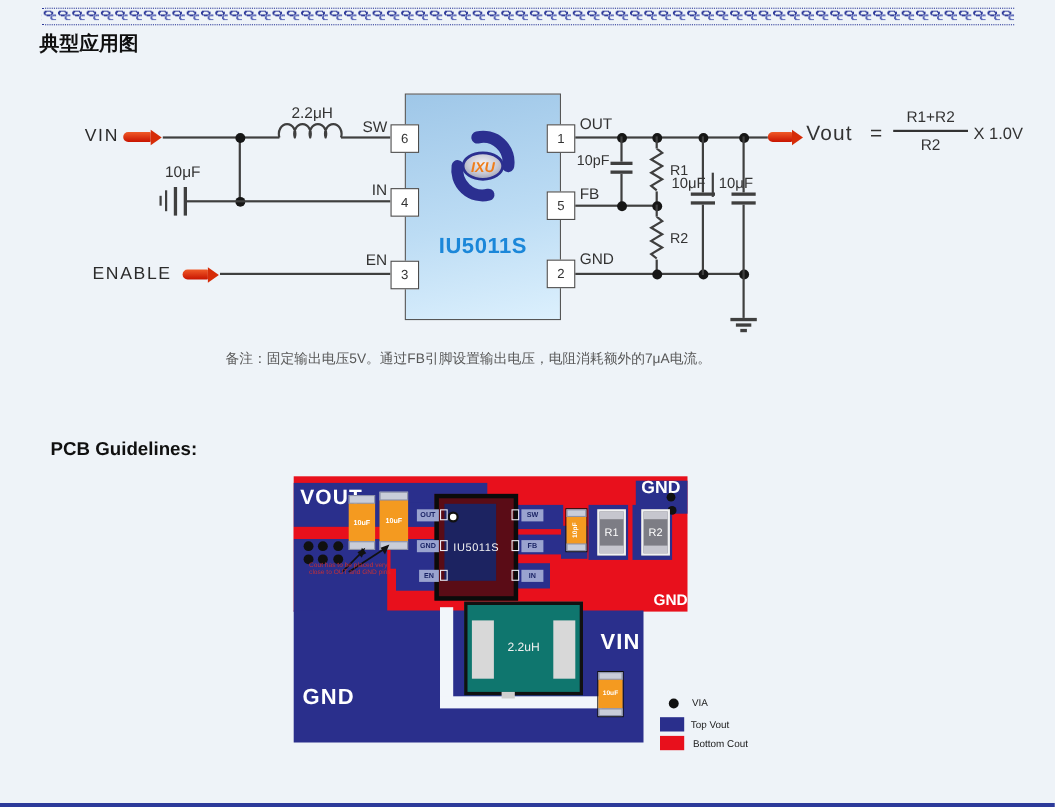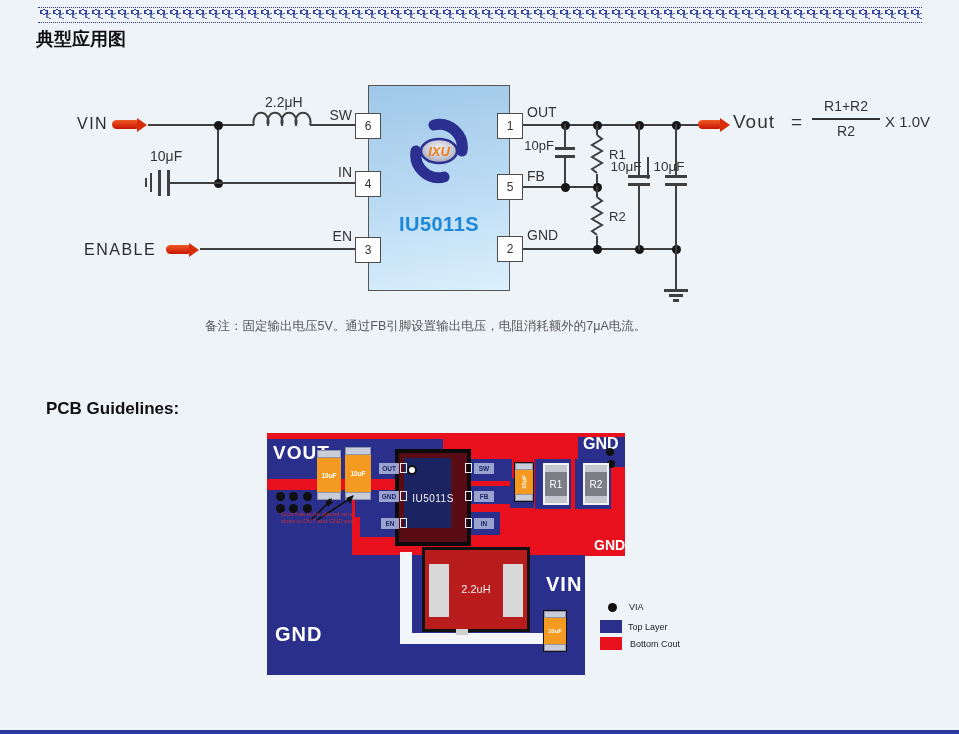--- a/index.html
+++ b/index.html
@@ -42,21 +42,21 @@
   .cend{height:8px;background:#c9cdd9;border:1px solid #8e93a8;box-sizing:border-box;}
   .cbody{flex:1;background:#f49a20;display:flex;align-items:center;justify-content:center;color:#fff;font-size:6.5px;font-weight:bold;}
   .res{position:absolute;display:flex;flex-direction:column;box-sizing:border-box;background:#7d7d85;border:2px solid #f2f2f2;}
   .rend{height:7px;background:#c6c6ce;}
   .rmid{flex:1;display:flex;align-items:center;justify-content:center;color:#fff;font-size:10px;}
   .pcbic{position:absolute;left:128px;top:16px;width:76px;height:97px;box-sizing:border-box;border:4px solid #0b0b0b;background:#5a0c16;}
   .pcbic-inner{position:absolute;left:5px;top:5px;width:47px;height:70px;background:#1c2361;}
   .pcbic-name{position:absolute;left:0;right:0;top:40px;text-align:center;color:#f2f2f2;font-size:10px;letter-spacing:0.5px;}
   .pin1dot{position:absolute;left:8px;top:12px;width:6px;height:6px;border-radius:50%;background:#fff;border:2px solid #111;}
   .annot{position:absolute;left:14px;top:78px;font-size:6px;line-height:7px;color:#c23038;white-space:nowrap;}
-  .ind{position:absolute;left:155px;top:114px;width:108px;height:85px;box-sizing:border-box;border:3px solid #111;background:#b91c1c;}
+  .ind{position:absolute;left:155px;top:114px;width:108px;height:85px;box-sizing:border-box;border:3px solid #111;background:#0f766e;}
   .indpad{position:absolute;width:20px;height:53px;background:#d8d8d8;top:14px;}
   .legend-lbl{position:absolute;font-size:9px;color:#222;white-space:nowrap;}
   .swatch{position:absolute;width:22px;height:13px;}
   .botbar{position:absolute;left:0;top:730px;width:959px;height:4px;background:#2c3a9a;}
 </style>
 </head>
 <body>
 
 <div class="page">
 
@@ -290,23 +290,23 @@
     </div>
     <div class="abs" style="left:189px;top:196px;width:12px;height:6px;background:#cfcfcf;"></div>
 
     <div class="ccap" style="left:276px;top:177px;width:24px;height:42px;border:1.5px solid #111;">
       <div class="cend" style="height:7px;"></div>
       <div class="cbody" style="font-size:6px;">10uF</div>
       <div class="cend" style="height:7px;"></div>
     </div>
   </div>
 
-  <div class="abs" style="left:598px;top:596px;width:120px;height:60px;">
+  <div class="abs" style="left:598px;top:628px;width:120px;height:60px;">
     <div class="via" style="left:10px;top:7px;width:9px;height:9px;"></div>
     <div class="legend-lbl" style="left:31px;top:6px;">VIA</div>
     <div class="swatch" style="left:2px;top:24px;background:#2a2f8c;"></div>
-    <div class="legend-lbl" style="left:30px;top:26px;">Top Layer</div>
+    <div class="legend-lbl" style="left:30px;top:26px;">Top Vout</div>
     <div class="swatch" style="left:2px;top:41px;background:#e8101c;"></div>
     <div class="legend-lbl" style="left:32px;top:43px;">Bottom Cout</div>
   </div>
 
   <div class="botbar"></div>
 </div>
 
 </body></html>

